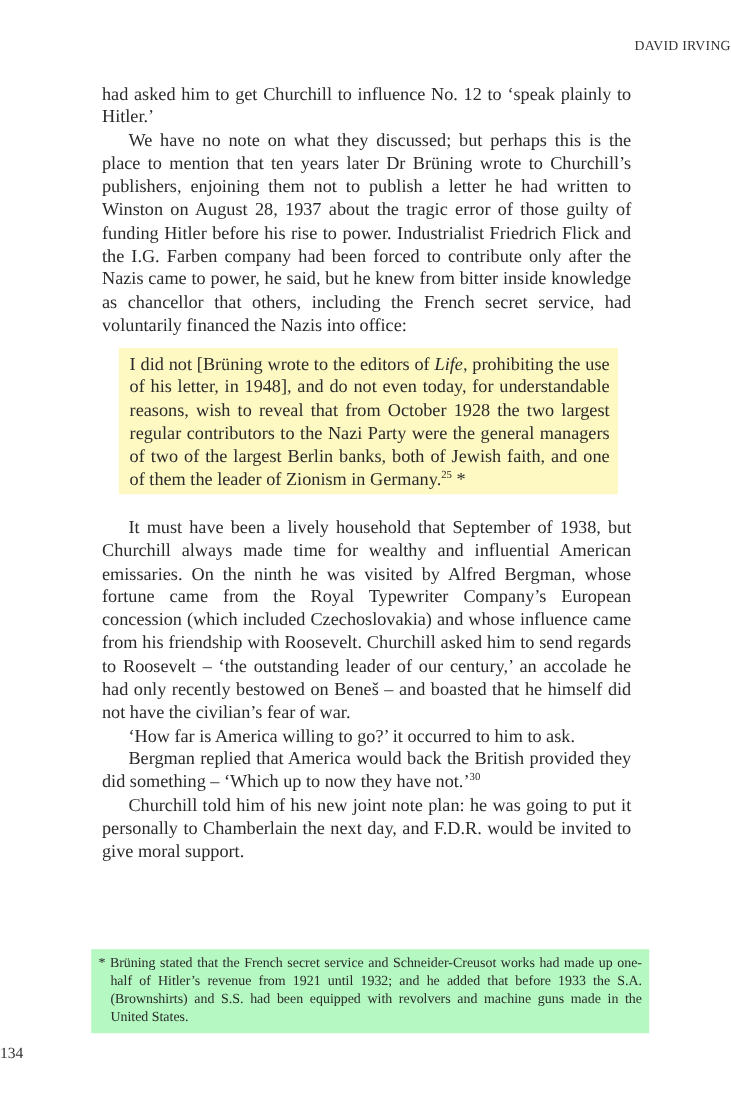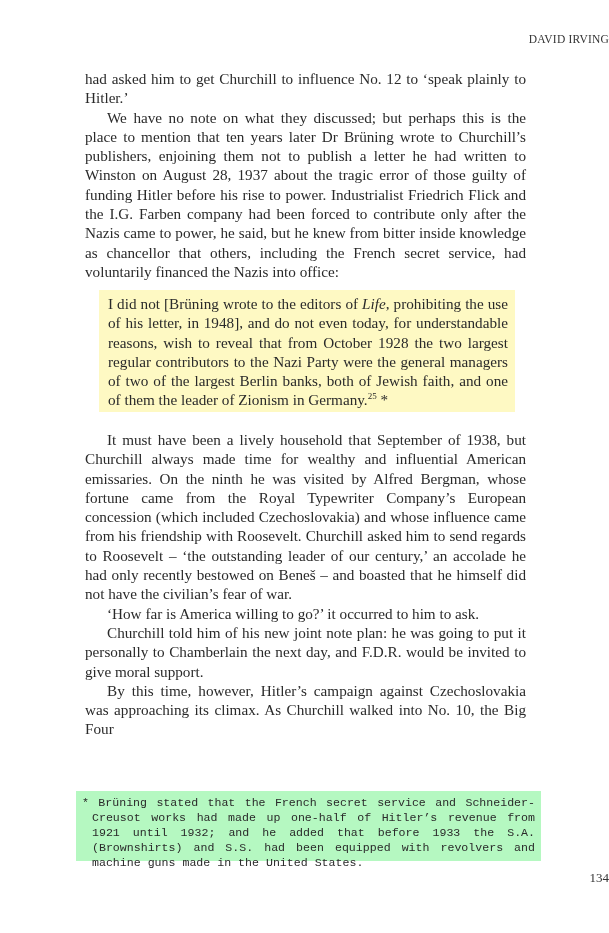--- a/index.html
+++ b/index.html
@@ -15,43 +15,43 @@
            height: 114px; background: #fef9c3; font-size: 15.2px; line-height: 19.3px;
            text-align: justify; }
   .quote p { margin: 0; }
   .lower-text { position: absolute; left: 85px; width: 441px; top: 430px;
                 font-size: 15.2px; line-height: 19.3px; text-align: justify; }
   .lower-text p { margin: 0; }
   sup { font-size: 9px; line-height: 0; vertical-align: 6px; }
   .footnote { position: absolute; left: 76px; top: 791px; width: 453px; height: 62px;
               padding: 4px 6px 4px 6px; background: #b5f8c1; font-size: 11.6px; line-height: 15px;
               text-align: justify; }
-  .footnote p { margin: 0; padding-left: 10px; text-indent: -10px; font-family: Liberation Mono, monospace; }
-  .page-number { position: absolute; top: 870px; left: 0; width: 609px; text-align: right;
+  .footnote p { margin: 0; padding-left: 10px; text-indent: -10px; }
+  .page-number { position: absolute; top: 870px; left: 0; width: 609px; text-align: left;
                  font-size: 13px; color: #333; }
   em { font-style: italic; }
 </style>
 </head>
 <body>
 
 <div class="running-head">DAVID IRVING</div>
 
 <div class="body-text">
   <p>had asked him to get Churchill to influence No. 12 to ‘speak plainly to Hitler.’</p>
   <p class="indent">We have no note on what they discussed; but perhaps this is the place to mention that ten years later Dr Brüning wrote to Churchill’s publishers, enjoining them not to publish a letter he had written to Winston on August 28, 1937 about the tragic error of those guilty of funding Hitler before his rise to power. Industrialist Friedrich Flick and the I.G. Farben company had been forced to contribute only after the Nazis came to power, he said, but he knew from bitter inside knowledge as chancellor that others, including the French secret service, had voluntarily financed the Nazis into office:</p>
 </div>
 
 <div class="quote">
   <p><span>I did not [Brüning wrote to the editors of </span><em>Life</em><span>, prohibiting the use of his letter, in 1948], and do not even today, for understandable reasons, wish to reveal that from October 1928 the two largest regular contributors to the Nazi Party were the general managers of two of the largest Berlin banks, both of Jewish faith, and one of them the leader of Zionism in Germany.</span><sup>25</sup><span> *</span></p>
 </div>
 
 <div class="lower-text">
   <p class="indent">It must have been a lively household that September of 1938, but Churchill always made time for wealthy and influential American emissaries. On the ninth he was visited by Alfred Bergman, whose fortune came from the Royal Typewriter Company’s European concession (which included Czechoslovakia) and whose influence came from his friendship with Roosevelt. Churchill asked him to send regards to Roosevelt – ‘the outstanding leader of our century,’ an accolade he had only recently bestowed on Beneš – and boasted that he himself did not have the civilian’s fear of war.</p>
   <p class="indent">‘How far is America willing to go?’ it occurred to him to ask.</p>
+  <p class="indent"><span>Bergman replied that America would back the British provided they did something – ‘Which up to now they have not.’</span><sup>30</sup></p>
   <p class="indent">Churchill told him of his new joint note plan: he was going to put it personally to Chamberlain the next day, and F.D.R. would be invited to give moral support.</p>
-  <p class="indent">By this time, however, Hitler’s campaign against Czechoslovakia was approaching its climax. As Churchill walked into No. 10, the Big Four</p>
 </div>
 
 <div class="footnote">
   <p><span>*</span><span> Brüning stated that the French secret service and Schneider-Creusot works had made up one-half of Hitler’s revenue from 1921 until 1932; and he added that before 1933 the S.A. (Brownshirts) and S.S. had been equipped with revolvers and machine guns made in the United States.</span></p>
 </div>
 
 <div class="page-number">134</div>
 
 </body></html>

